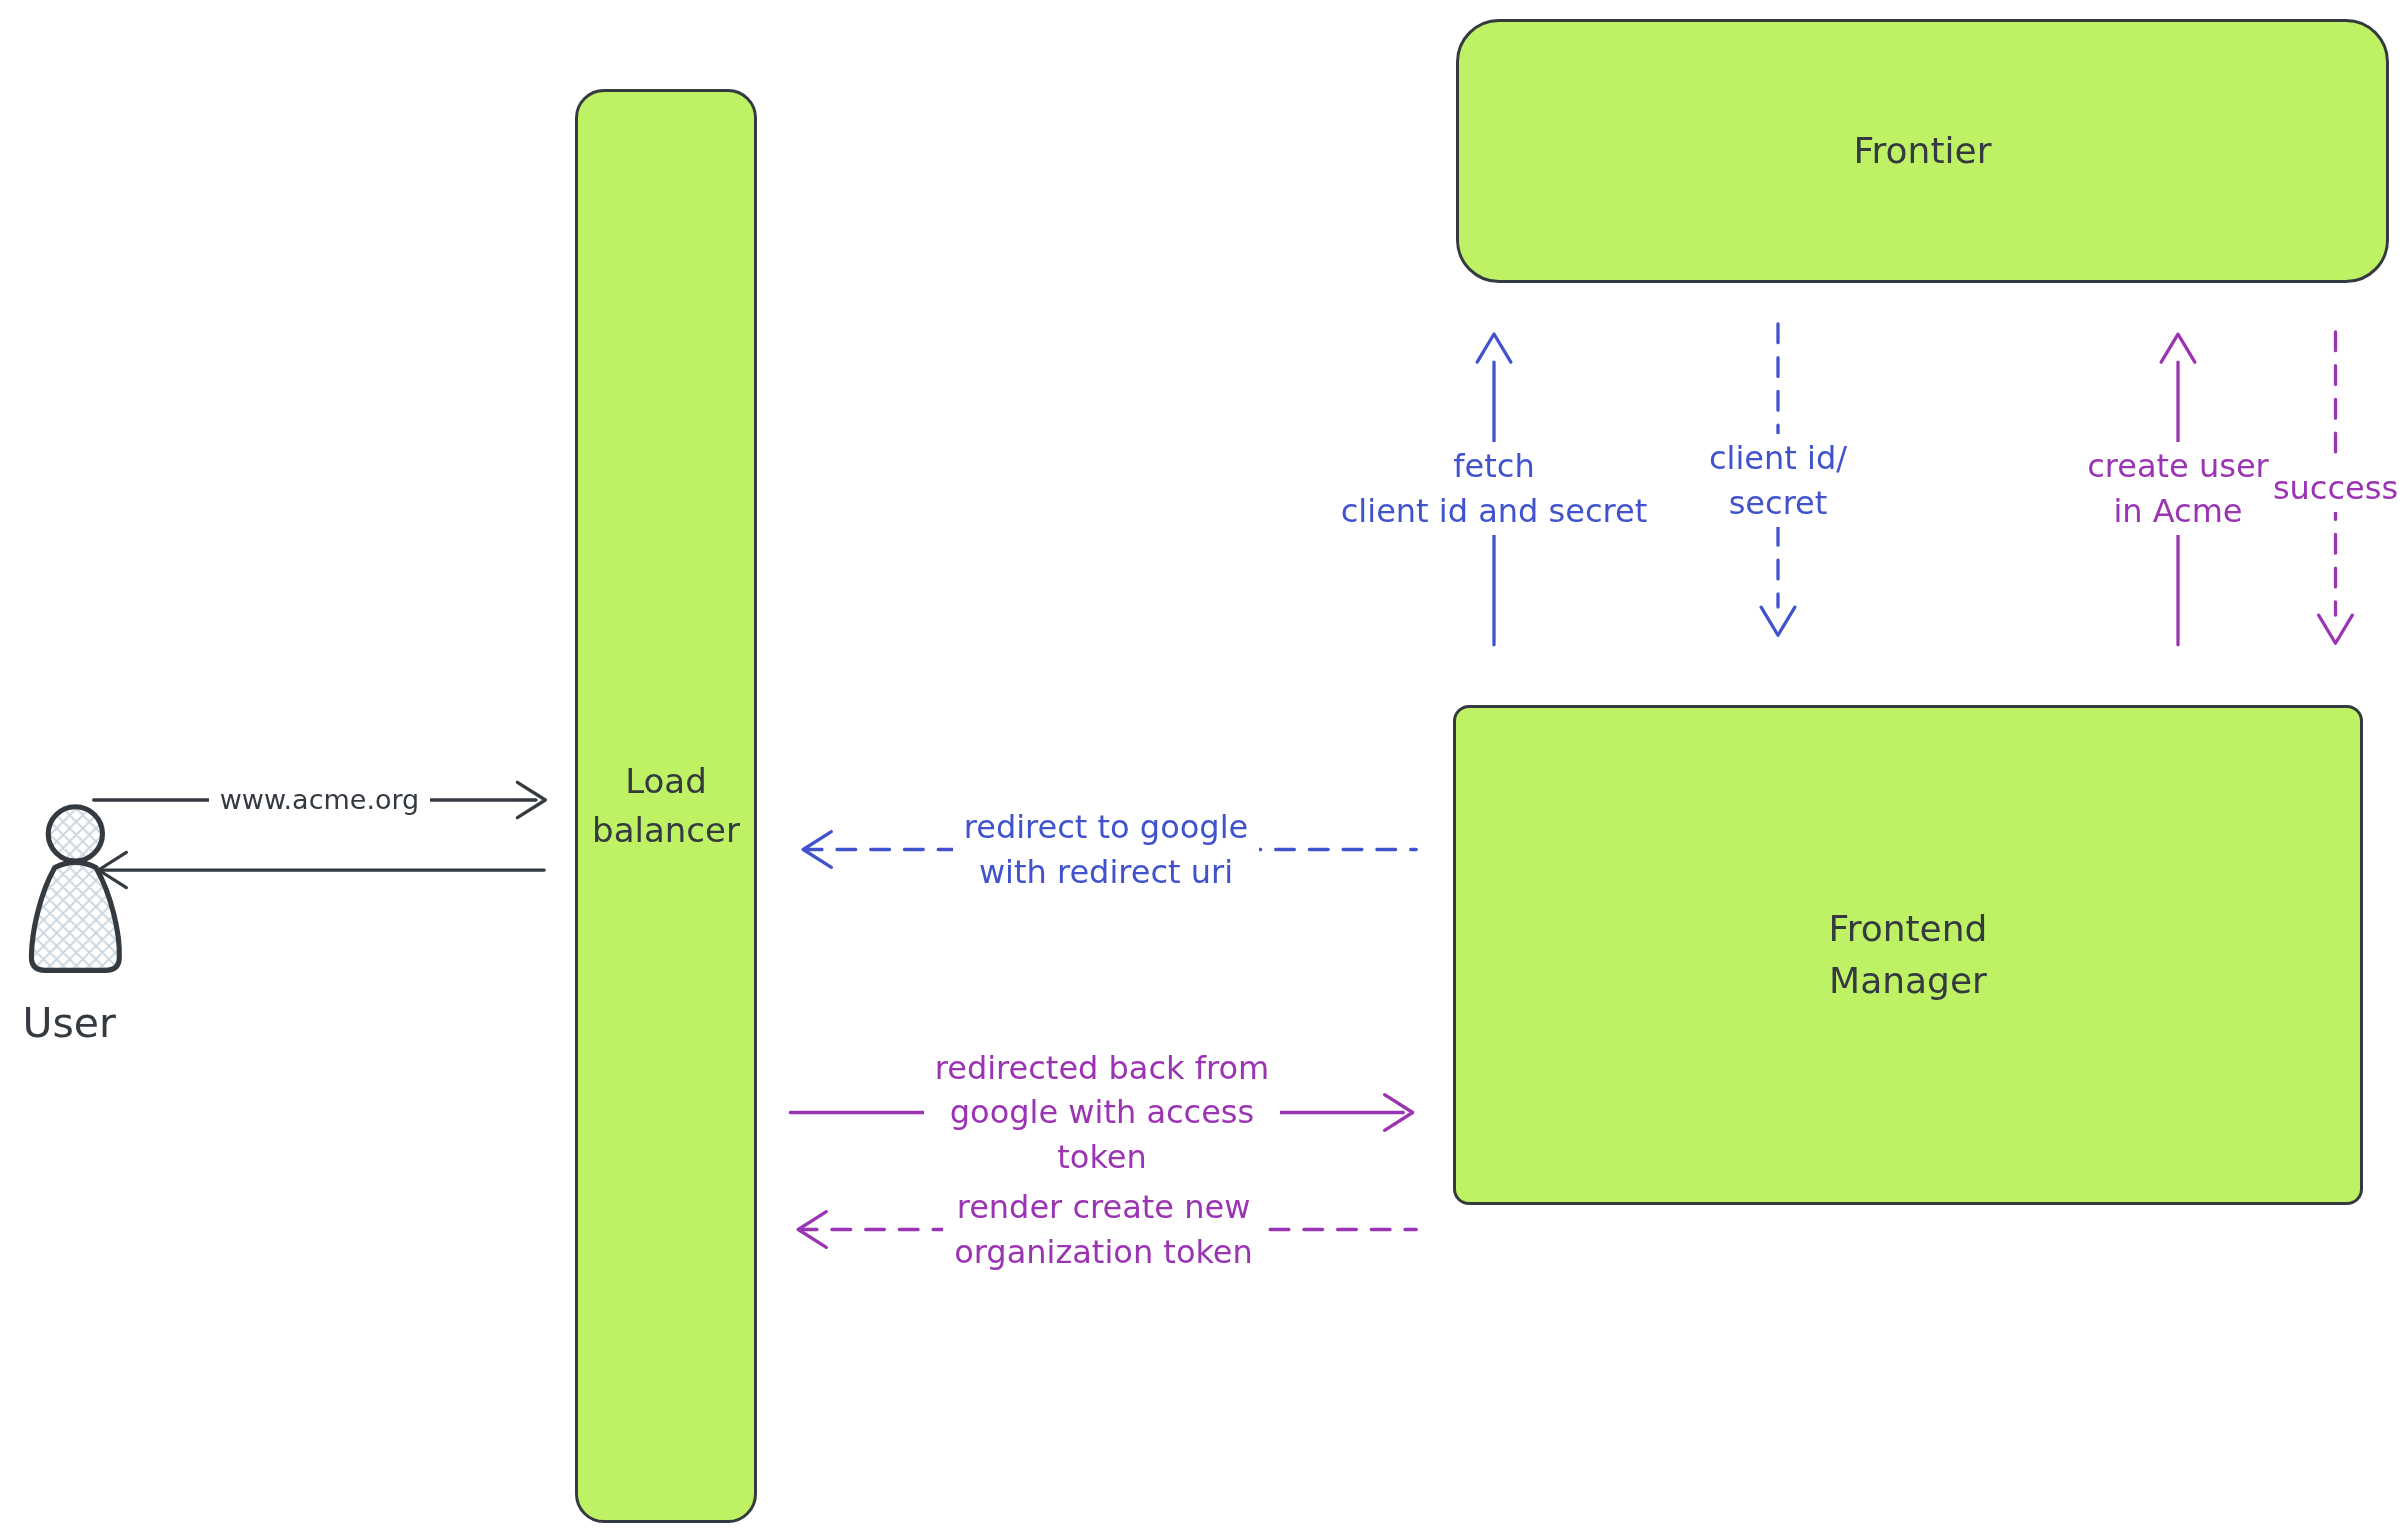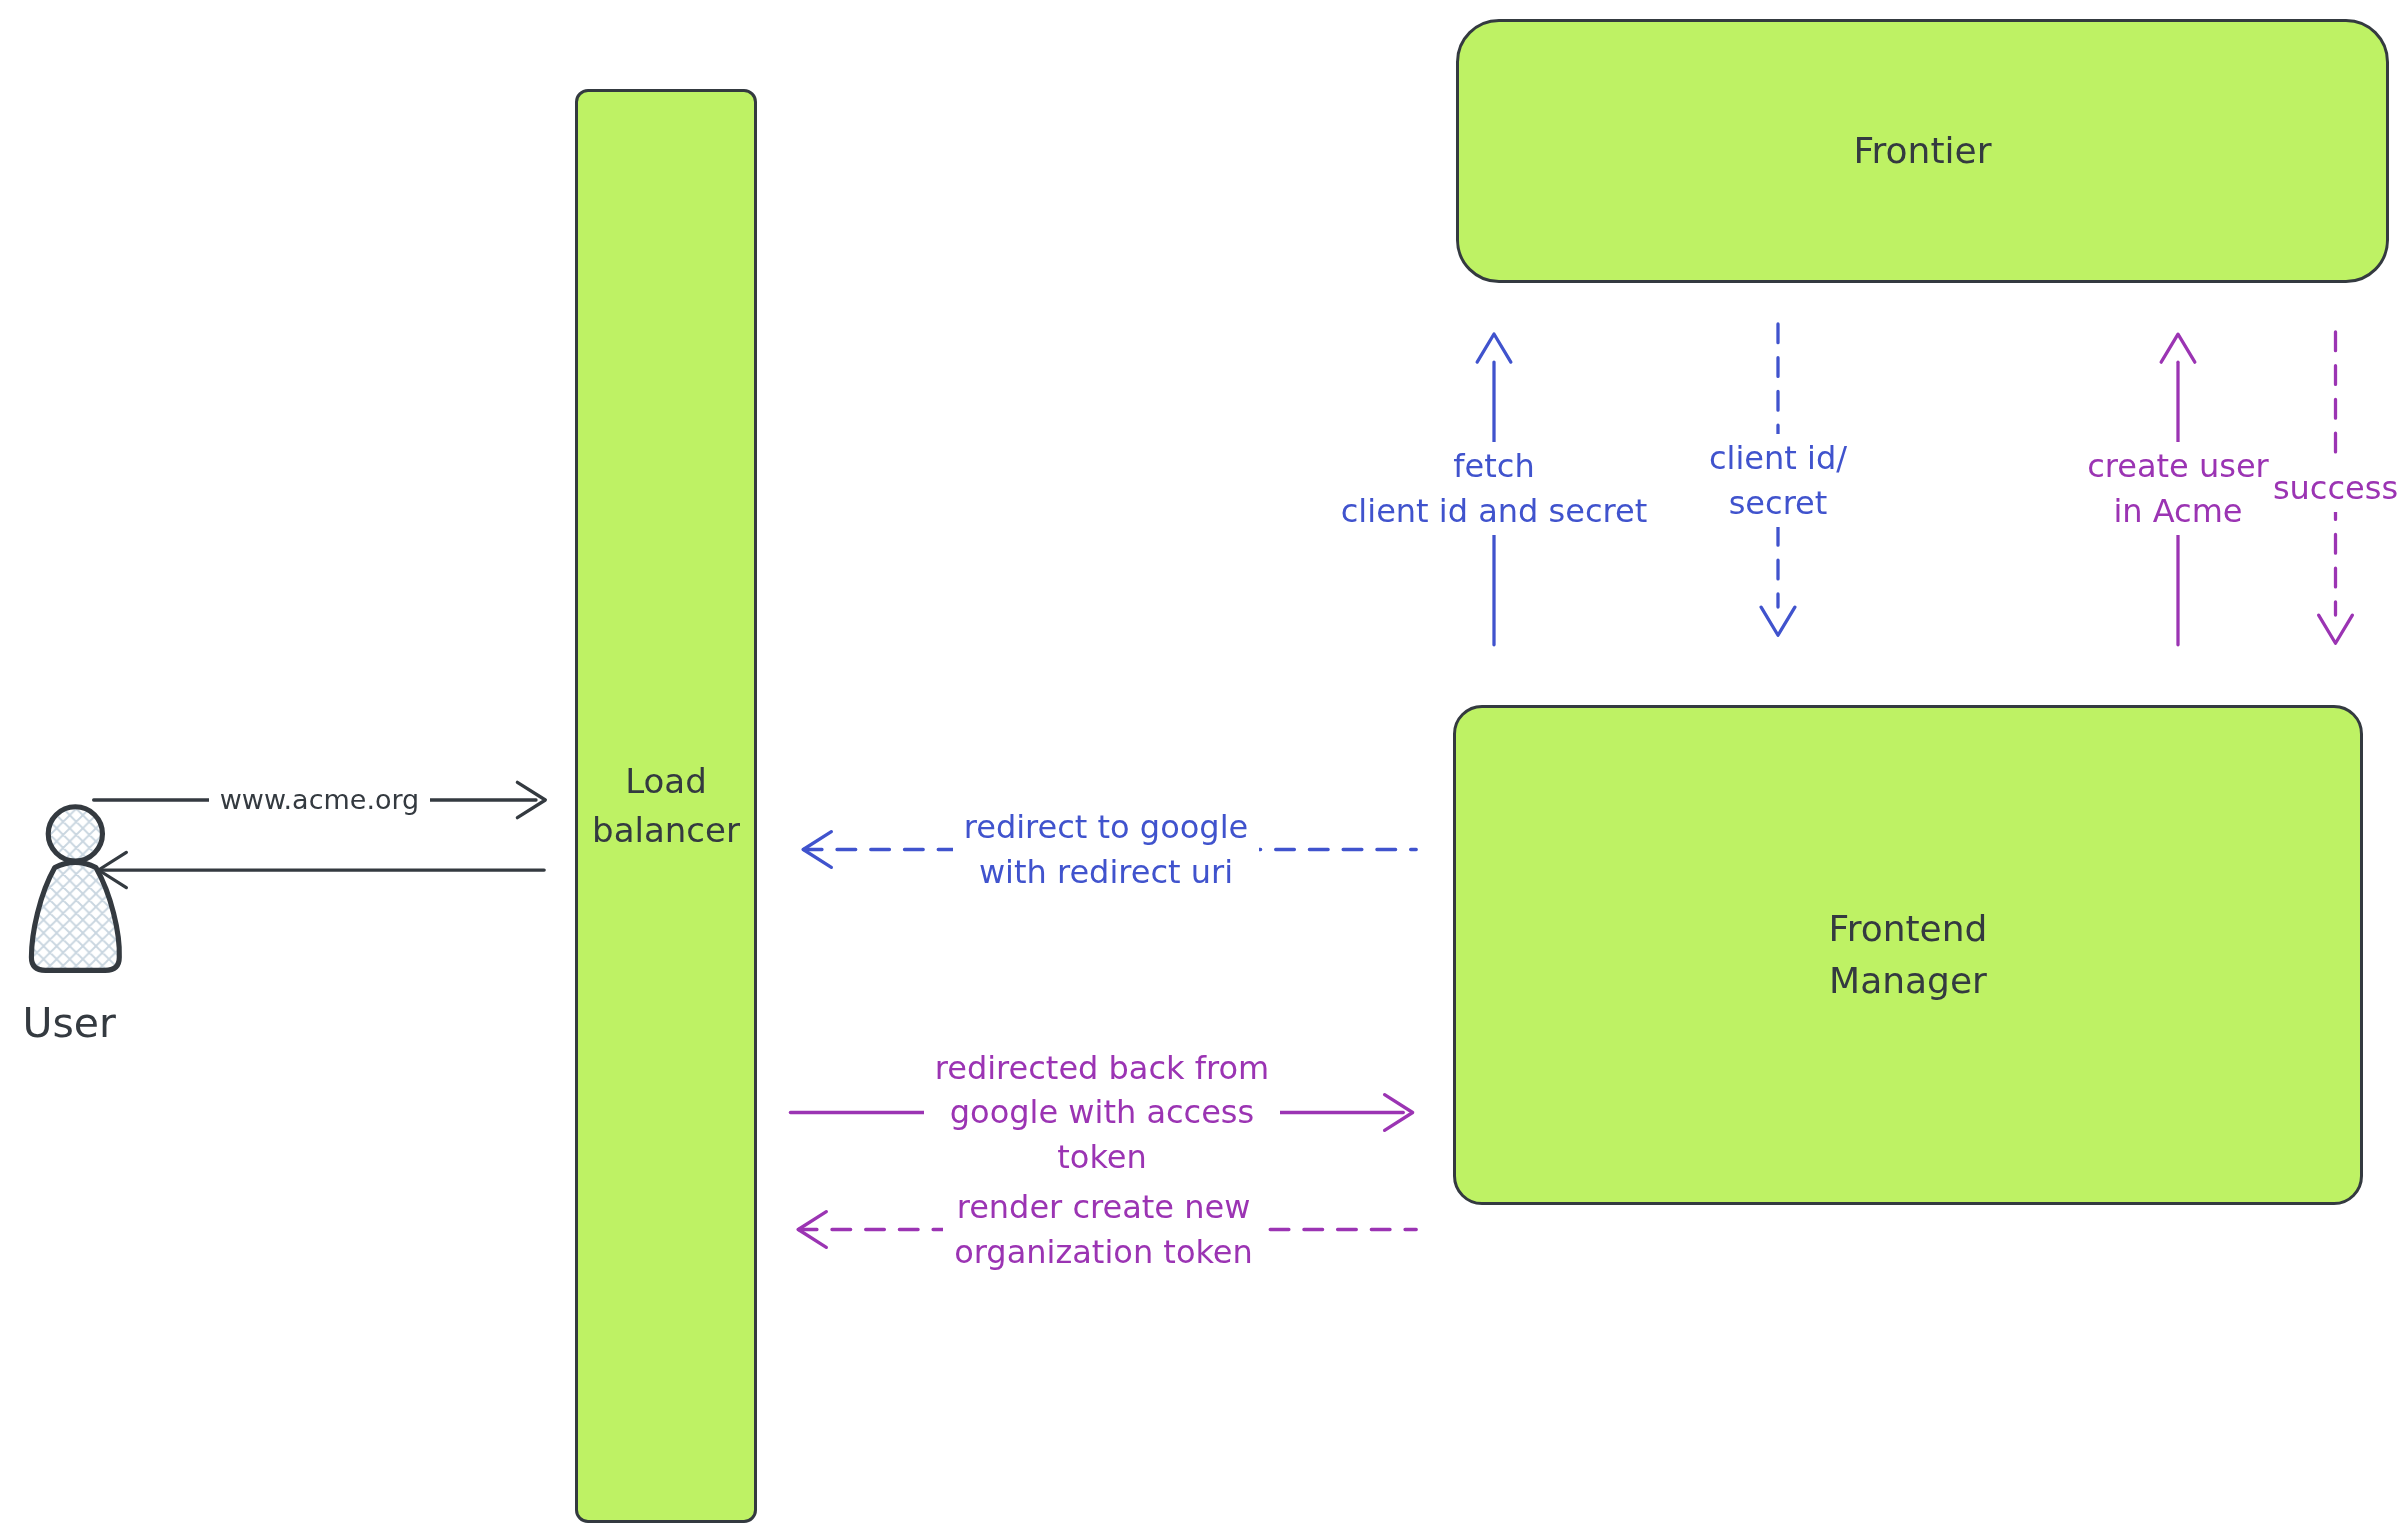--- a/index.html
+++ b/index.html
@@ -24,24 +24,24 @@
     border: 3.3px solid var(--ink);
     background: #bef264;
     display: flex;
     align-items: center;
     justify-content: center;
     text-align: center;
     box-sizing: border-box;
   }
   .node-label { font-size: 36px; line-height: 1.45; color: var(--ink); }
   .node-label div { white-space: nowrap; }
-  .node-lb       { left: 575px;  top: 89px;  width: 182px; height: 1434px; border-radius: 13px; }
+  .node-lb       { left: 575px;  top: 89px;  width: 182px; height: 1434px; border-radius: 29px; }
   .node-lb .node-label { font-size: 34px; }
   .node-frontier { left: 1456px; top: 19px;  width: 933px; height: 264px;  border-radius: 43px; }
-  .node-fm       { left: 1453px; top: 705px; width: 910px; height: 500px;  border-radius: 29px; }
+  .node-fm       { left: 1453px; top: 705px; width: 910px; height: 500px;  border-radius: 16px; }
 
   
   .user-figure { position: absolute; left: 17px; top: 789px; }
   .user-label  { position: absolute; left: 22.5px; top: 999px; font-size: 41px; color: var(--ink); }
 
   
   .msg {
     position: absolute;
     display: flex;
     align-items: center;

